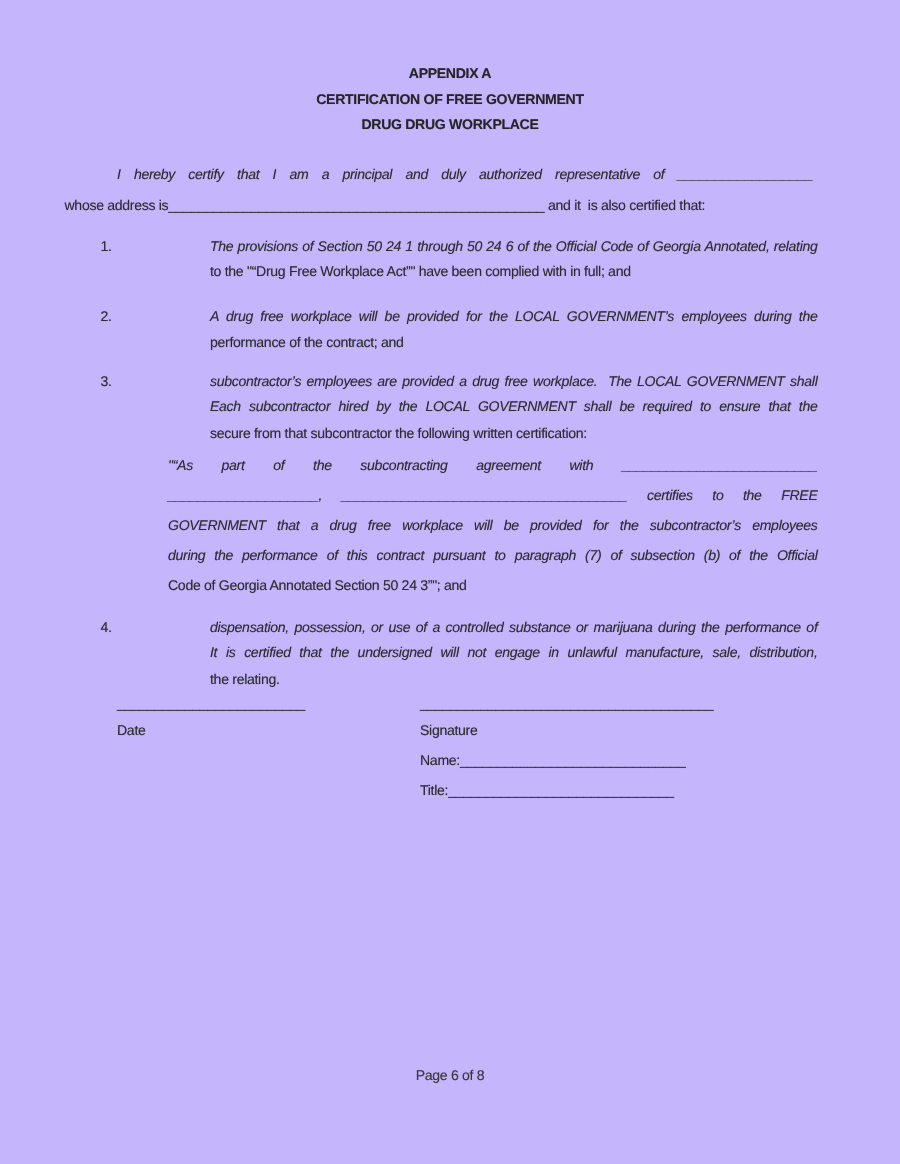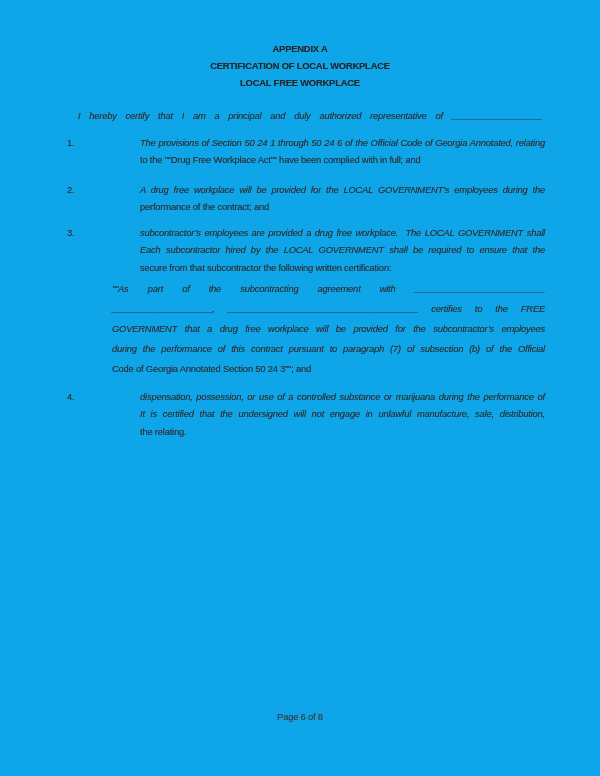--- a/index.html
+++ b/index.html
@@ -1,19 +1,19 @@
 <!DOCTYPE html>
 <html><head>
 <meta charset="utf-8">
 <style>
   html,body { margin:0; padding:0; background:#ffffff; }
   .page {
     position:relative;
     width:600px; height:776px;
-    background:#0ea5e9;
+    background:#c4b5fd;
     font-family:"Liberation Sans", sans-serif;
     font-size:9.4px;
     letter-spacing:-0.2px;
     color:#2e2e2e;
     overflow:hidden;
     text-shadow:0 0 0.5px rgba(46,46,46,0.45);
   }
   .doc-header { padding-top:40px; text-align:center; font-weight:700; line-height:17px; color:#262626; }
   .opening { margin:14px 58px 0 43px; line-height:21px; }
   .opening .first-line { padding-left:35px; }
@@ -37,26 +37,27 @@
     text-align:center; color:#3a3a3a;
   }
 </style>
 </head>
 <body>
 
 <div class="page">
 
   <div class="doc-header">
     <div>APPENDIX A</div>
-    <div>CERTIFICATION OF LOCAL WORKPLACE</div>
-    <div>LOCAL FREE WORKPLACE</div>
+    <div>CERTIFICATION OF FREE GOVERNMENT</div>
+    <div>DRUG DRUG WORKPLACE</div>
   </div>
 
   <div class="opening">
     <div class="first-line jl">I hereby certify that I am a principal and duly authorized representative of __________________</div>
+    <div>whose address is__________________________________________________ and it&nbsp; is also certified that:</div>
   </div>
 
   <div class="list-wrap">
 
     <div class="list-item">
       <div class="item-num">1.</div>
       <div class="item-body">
         <div class="jl">The provisions of Section 50 24 1 through 50 24 6 of the Official Code of Georgia Annotated, relating</div>
         <div>to the "“Drug Free Workplace Act”" have been complied with in full; and</div>
       </div>
@@ -92,17 +93,27 @@
       <div class="item-body">
         <div class="jl">dispensation, possession, or use of a controlled substance or marijuana during the performance of</div>
         <div class="jl">It is certified that the undersigned will not engage in unlawful manufacture, sale, distribution,</div>
         <div>the relating.</div>
       </div>
     </div>
 
   </div>
 
   <div class="sig-area">
+    <div class="sig-col-left">
+      <div class="sig-underline">_________________________</div>
+      <div class="sig-label">Date</div>
+    </div>
+    <div class="sig-col-right">
+      <div class="sig-underline">_______________________________________</div>
+      <div class="sig-label">Signature</div>
+      <div class="sig-fieldline"><span>Name:</span><span>______________________________</span></div>
+      <div class="sig-fieldline"><span>Title:</span><span>______________________________</span></div>
+    </div>
   </div>
 
   <div class="footer">Page 6 of 8</div>
 
 </div>
 
 </body></html>

